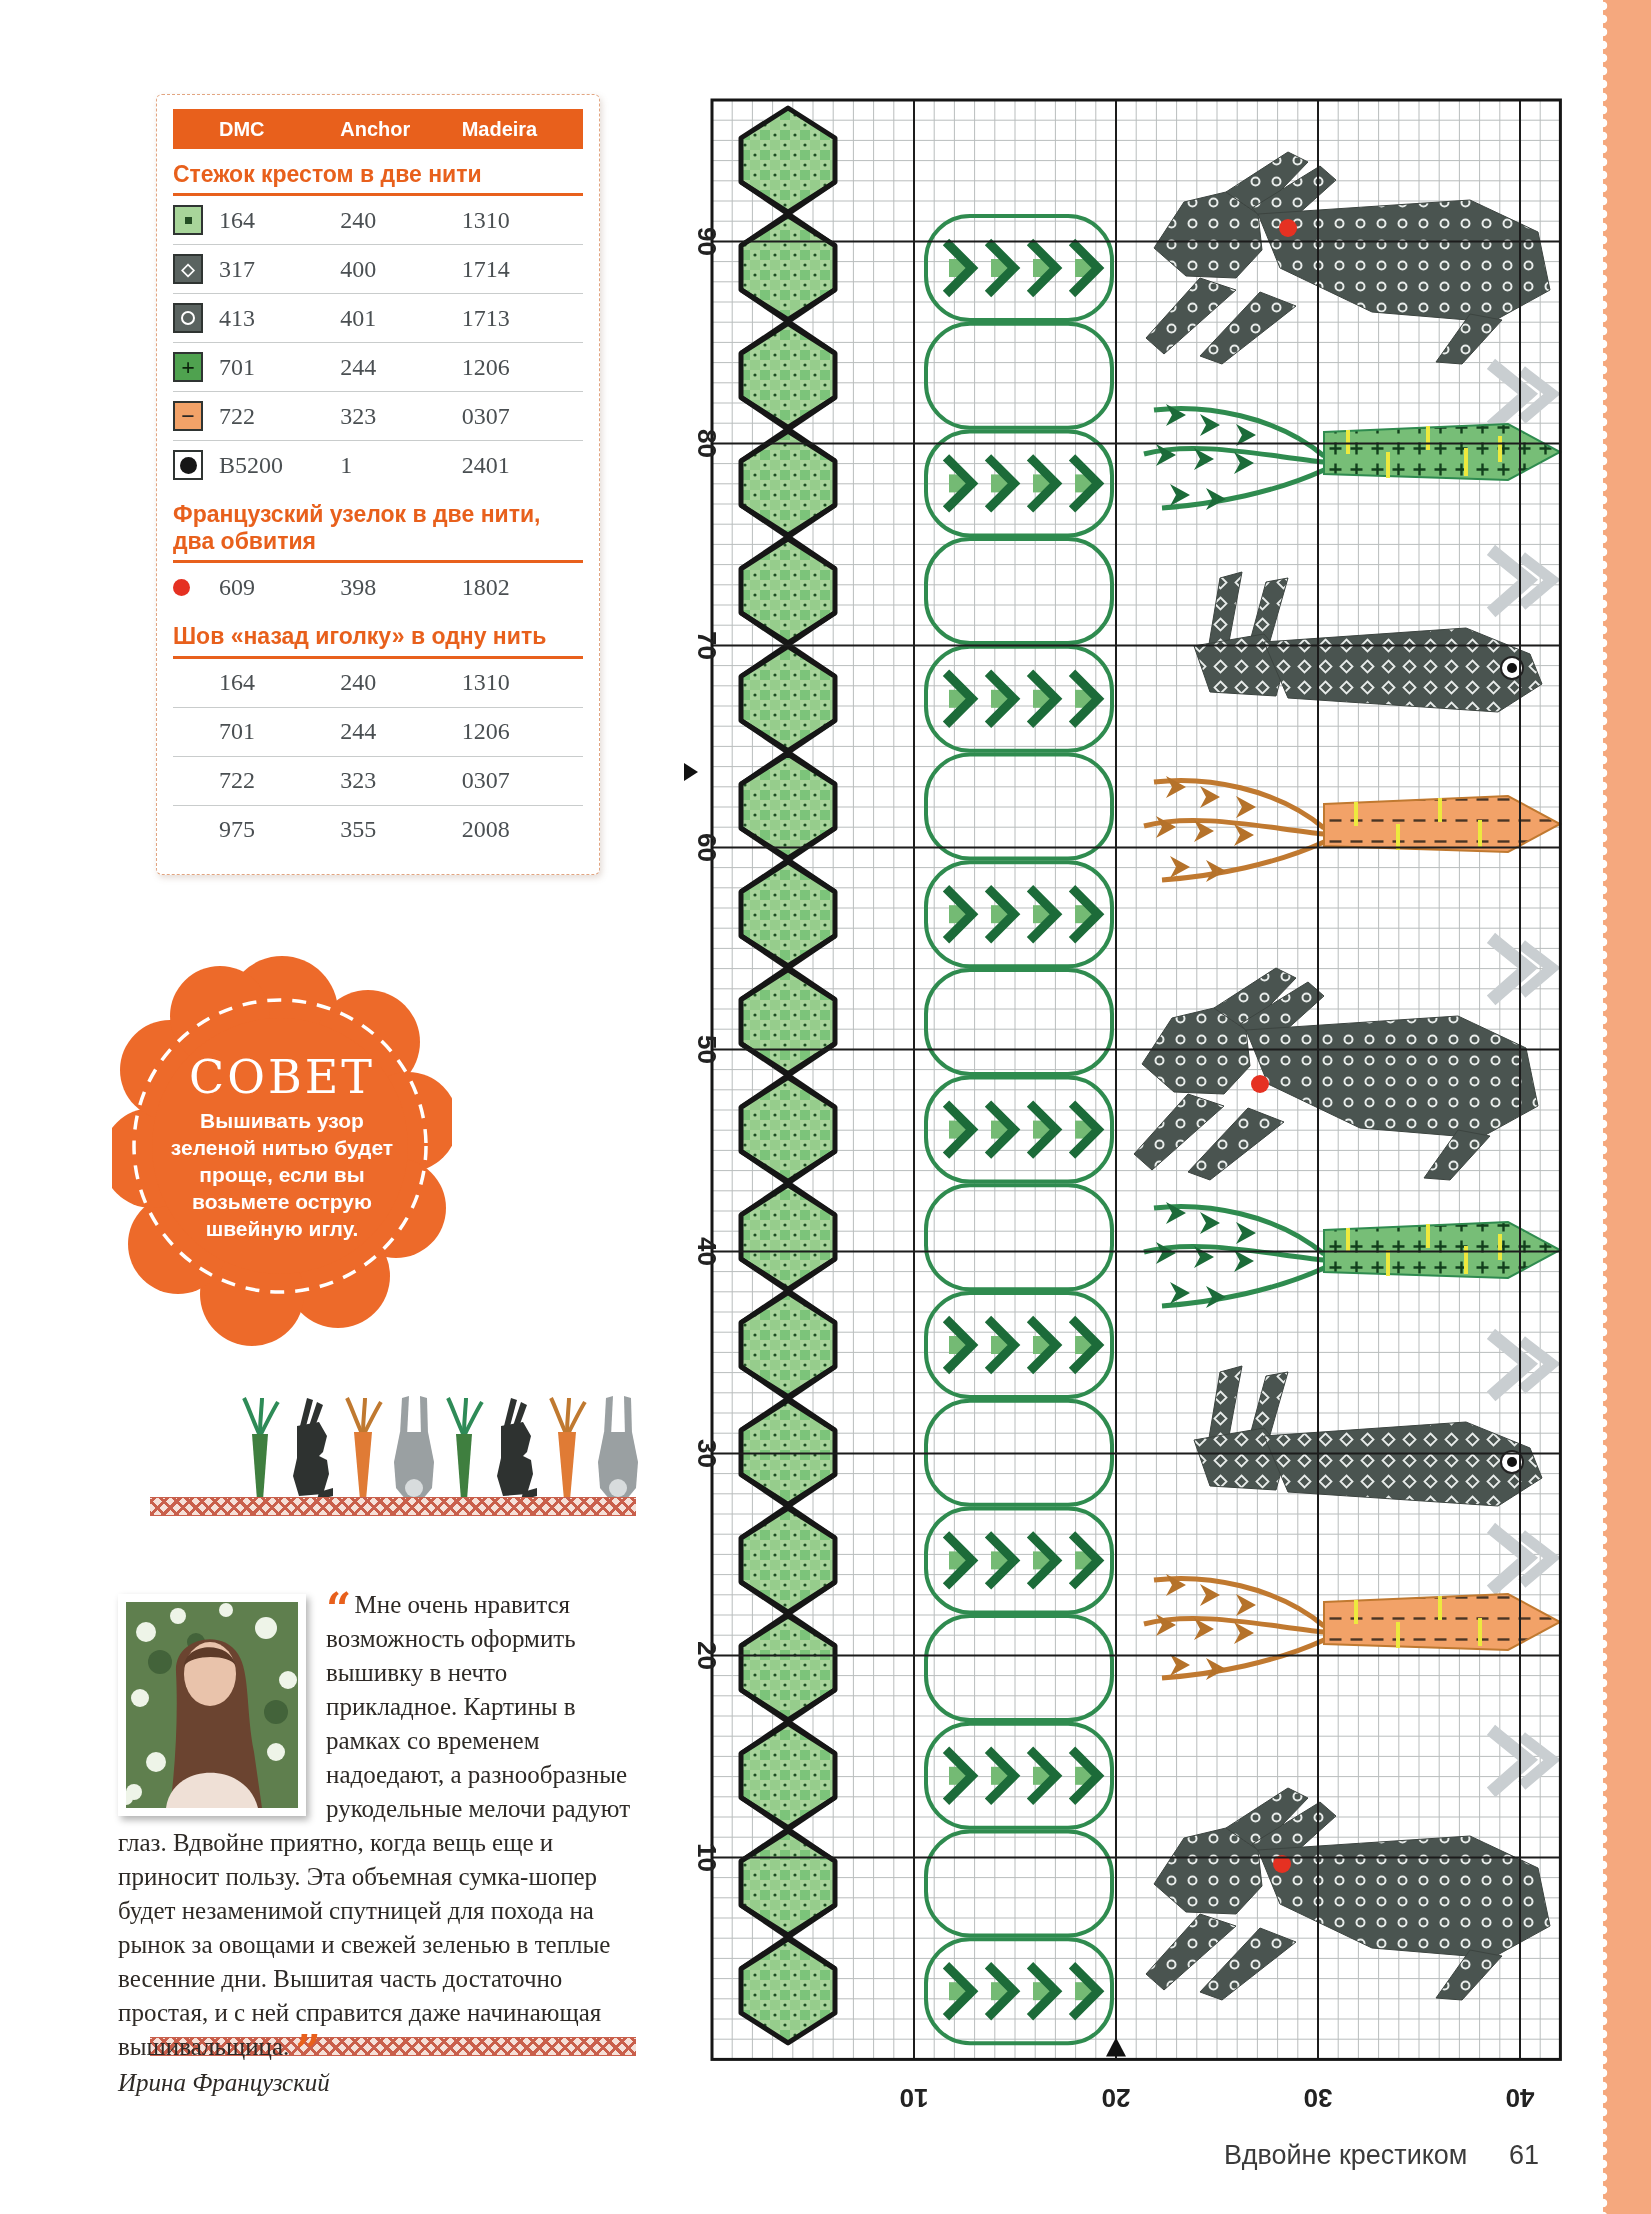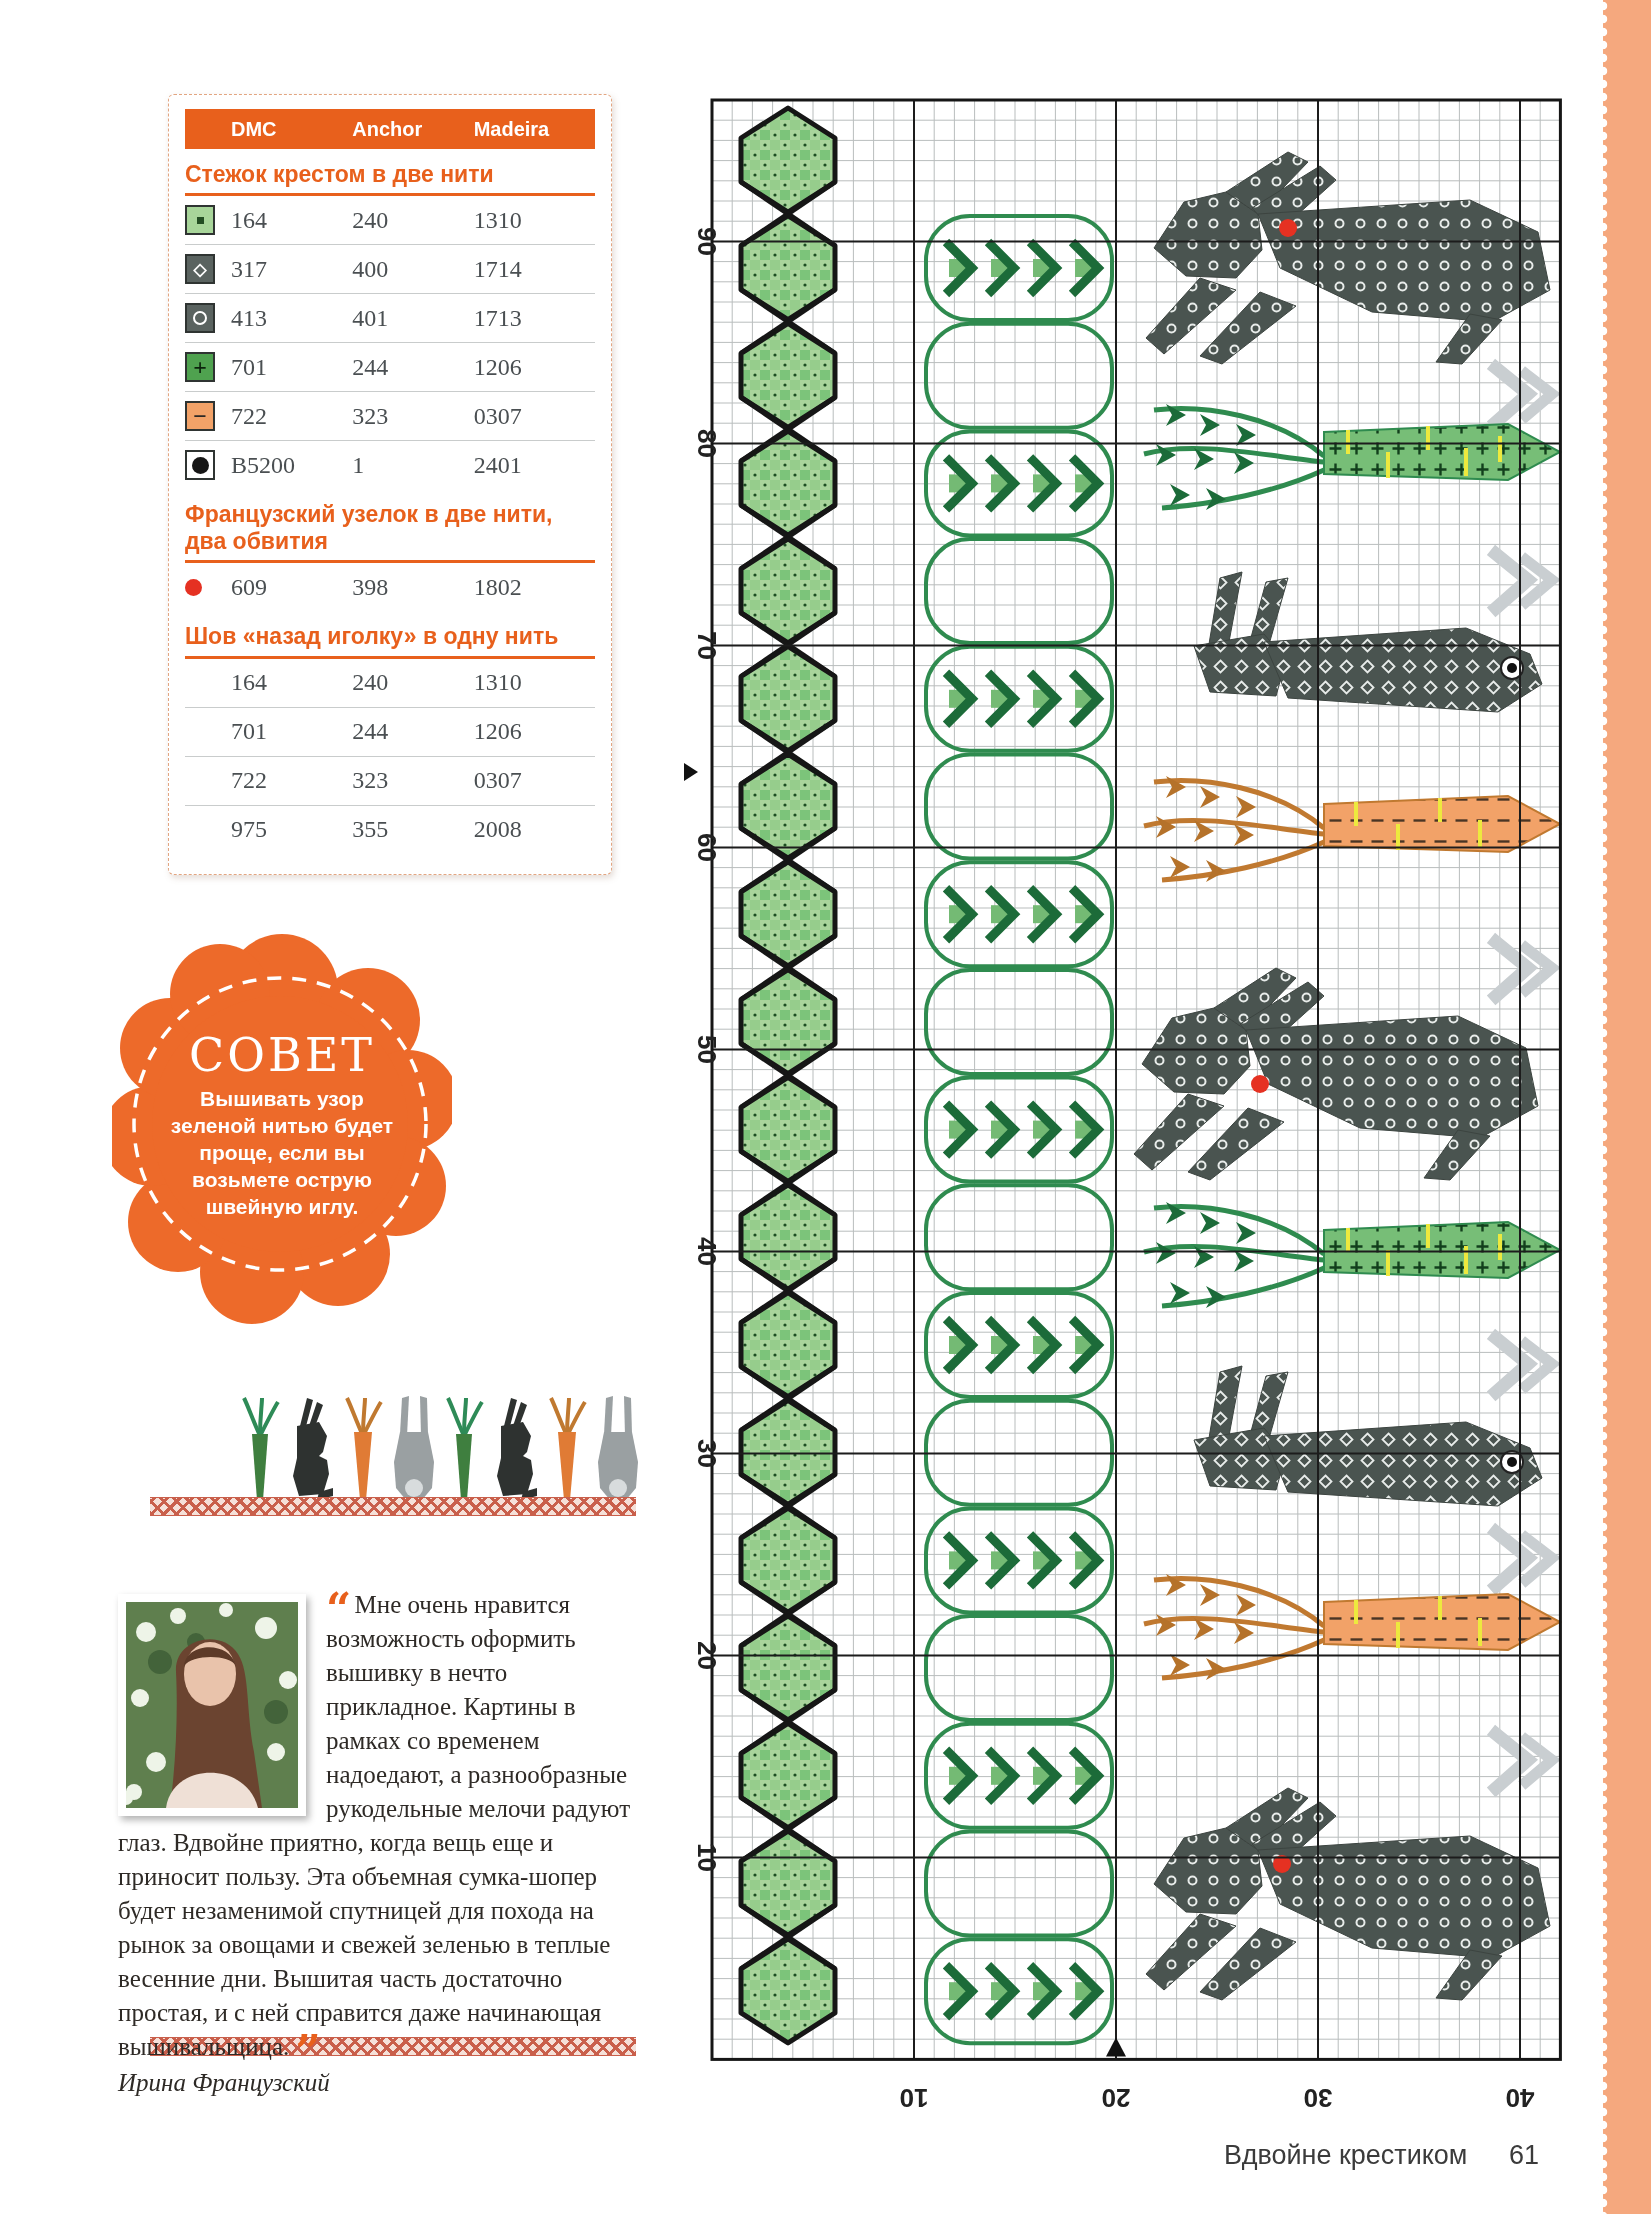--- a/index.html
+++ b/index.html
@@ -4,21 +4,21 @@
 <style>
   html,body{margin:0;padding:0;background:#fff;}
   #page{position:relative;width:1651px;height:2214px;background:#ffffff;overflow:hidden;
         font-family:"Liberation Sans",sans-serif;color:#3a3f42;}
   
   .peach-bar{position:absolute;right:0;top:0;width:48px;height:2214px;background:#F5A87E;}
   .peach-bar:before{content:"";position:absolute;left:-5px;top:0;bottom:0;width:10px;
         background-image:radial-gradient(circle at 5px 6px,#ffffff 4px,rgba(255,255,255,0) 4.6px);
         background-size:10px 13px;background-repeat:repeat-y;}
   
-  .legend{position:absolute;left:168px;top:94px;width:444px;border:1px dashed #E2A581;
+  .legend{position:absolute;left:156px;top:94px;width:444px;border:1px dashed #E2A581;
           border-radius:6px;background:#fff;box-shadow:2px 3px 6px rgba(150,120,100,.25);
           padding:14px 16px 20px 16px;box-sizing:border-box;}
   .lg-head{display:grid;grid-template-columns:46px 1fr 1fr 1fr;background:#E8601C;color:#fff;
            font-weight:bold;font-size:20px;height:40px;align-items:center;}
   .lg-head span{text-align:left;}
   .lg-title{color:#E8601C;font-weight:bold;font-size:23px;line-height:1.15;margin-top:12px;
             padding-bottom:6px;border-bottom:3px solid #E8601C;}
   .lrow{display:grid;grid-template-columns:46px 1fr 1fr 1fr;align-items:center;height:48px;
         border-bottom:1px solid #c9cccc;font-size:24px;color:#4a4f52;font-family:Liberation Serif, serif;}
   .lrow.last{border-bottom:none;}
@@ -27,21 +27,21 @@
   .s164{background:#A8D59A;} .s164 i{width:7px;height:7px;background:#234d23;display:block;}
   .s317{background:#5A6360;color:#fff;}
   .s413{background:#5A6360;} .s413 i{width:10px;height:10px;border:2.5px solid #fff;border-radius:50%;display:block;}
   .s701{background:#4FA24F;color:#0c230c;font-size:24px;}
   .s722{background:#F2A268;color:#222;font-size:24px;}
   .sB52{background:#fff;} .sB52 i{width:17px;height:17px;background:#161616;border-radius:50%;display:block;}
   .knot{width:17px;height:17px;background:#E53122;border-radius:50%;}
   .lbar{width:42px;height:5px;border-radius:3px;}
   .lbar.y{background:#EDE93E;} .lbar.g{background:#2E8B57;} .lbar.o{background:#A08028;} .lbar.k{background:#161616;}
   
-  .tip{position:absolute;left:112px;top:924px;width:340px;height:408px;}
+  .tip{position:absolute;left:112px;top:946px;width:340px;height:408px;}
   .tip svg{position:absolute;left:0;top:0;}
   .tip-title{position:absolute;left:0;top:104px;width:100%;text-align:center;color:#fff;
              font-family:"DejaVu Serif","Liberation Serif",serif;font-size:46px;letter-spacing:3px;}
   .tip-body{position:absolute;left:50px;top:162px;width:240px;text-align:center;color:#fff;
             font-size:21px;font-weight:bold;line-height:1.28;}
   
   .motif-row{position:absolute;left:240px;top:1392px;width:400px;height:112px;display:flex;
              justify-content:space-between;align-items:flex-end;}
   .strip{position:absolute;left:150px;width:486px;height:17px;background:
      repeating-linear-gradient(45deg,#C95F4B 0 3px,rgba(0,0,0,0) 3px 9px),

